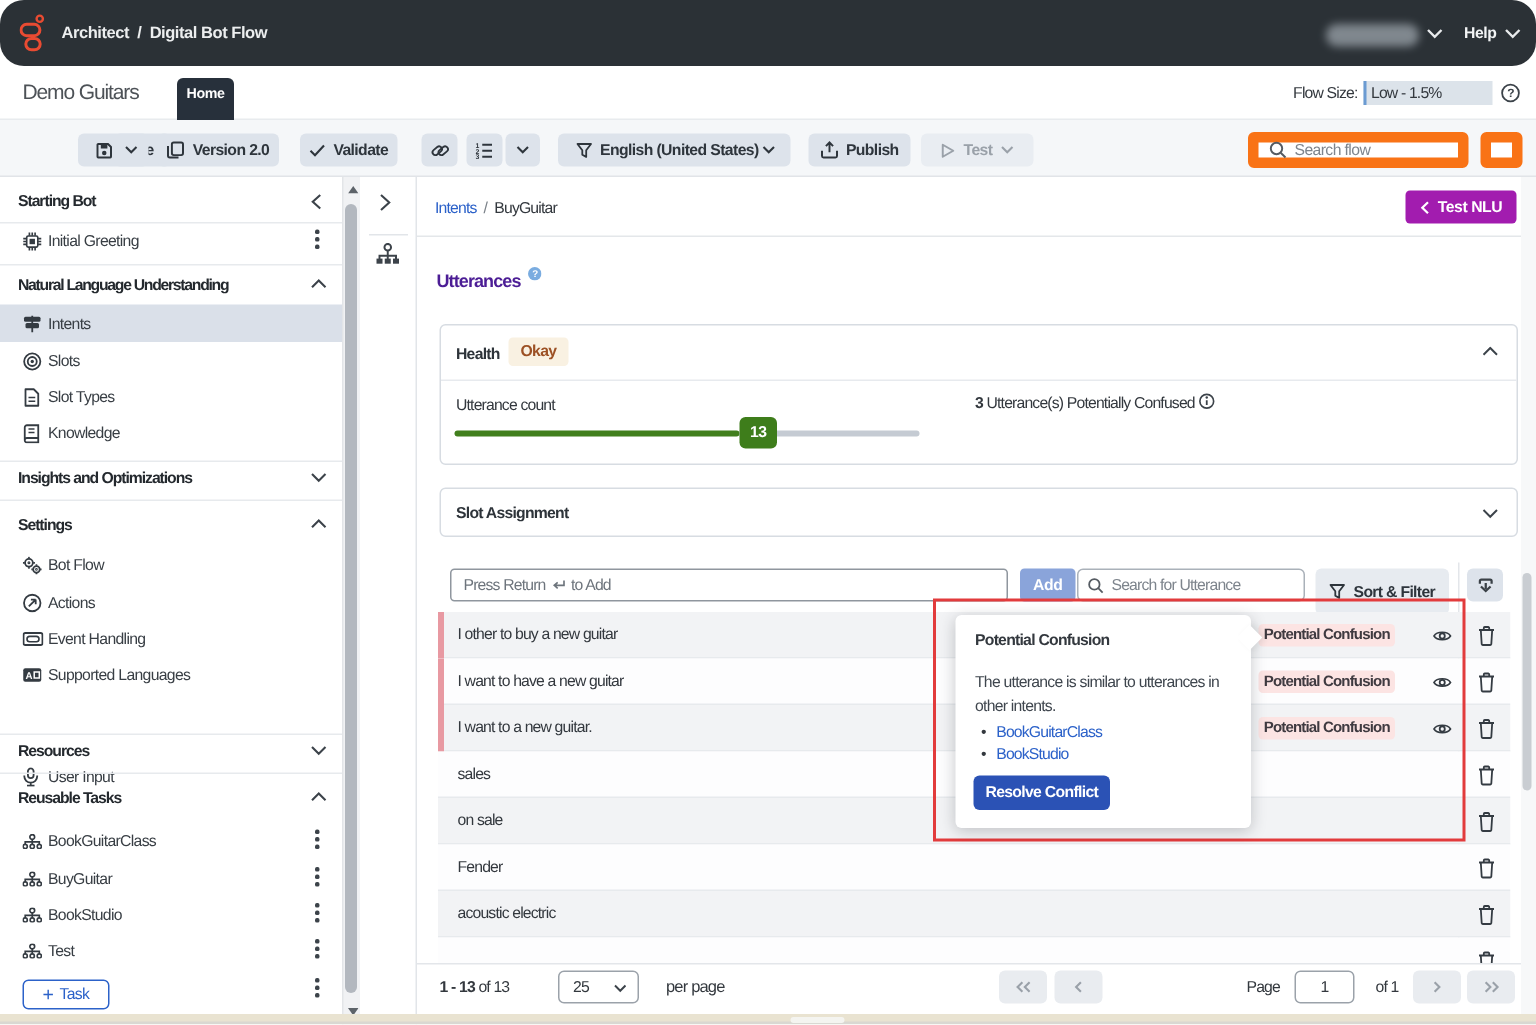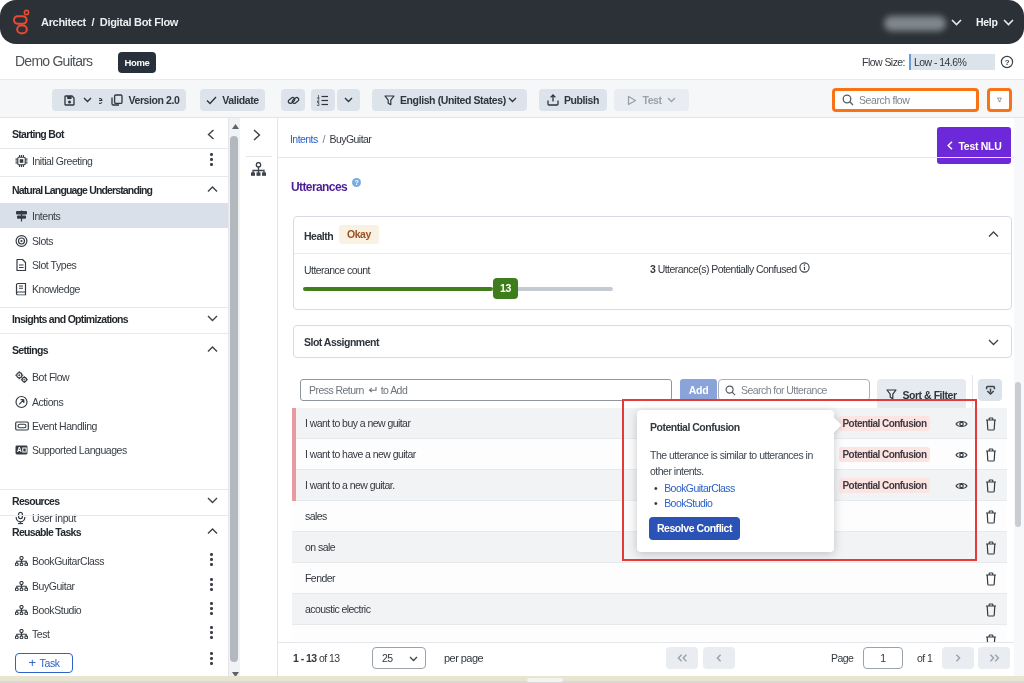--- a/index.html
+++ b/index.html
@@ -12,27 +12,27 @@
 
 
 #hdr { position:absolute; left:0; top:0; width:1024px; height:44px; background:#2b3136;border-radius:16px; }
 #hdr .brand { position:absolute; left:41px; top:0; height:44px; line-height:44px; color:#eceeef; font-size:11px; font-weight:bold; letter-spacing:-0.3px; }
 #hdr .blob { position:absolute; left:884px; top:16px; width:62px; height:15px; background:#8f979e; border-radius:8px; filter:blur(3px); opacity:.85; }
 #hdr .help { position:absolute; left:976px; top:0; height:44px; line-height:44px; color:#f2f4f5; font-size:10.5px; font-weight:bold; letter-spacing:-0.3px; }
 
 
 #titlebar { position:absolute; left:0; top:44px; width:1024px; height:36px; background:#fff; border-bottom:1px solid #e8ebee; }
 #titlebar .name { position:absolute; left:15px; top:9px; font-size:14px; letter-spacing:-0.75px; color:#4d5257; }
-#titlebar .home { position:absolute; left:118px; top:8px; width:38px; height:21px; background:#27303b; border-radius:4px; color:#fff; font-size:9.5px; font-weight:bold; letter-spacing:-0.3px; text-align:center; line-height:21px; }
+#titlebar .home { position:absolute; left:118px; top:8px; width:38px; height:36px; background:#27303b; border-radius:4px; color:#fff; font-size:9.5px; font-weight:bold; letter-spacing:-0.3px; text-align:center; line-height:21px; }
 
 
 #toolbar { position:absolute; left:0; top:80px; width:1024px; height:38px; background:#f5f7f9; border-bottom:1px solid #e1e4e8; }
 .tbtn { position:absolute; top:9px; height:22px; background:#dde3eb; border-radius:4px; display:flex; align-items:center; justify-content:center; gap:5px; color:#2e353c; font-weight:bold; font-size:10.5px; letter-spacing:-0.4px; }
 .tbtn.dis { background:#e9edf2; color:#9aa1a9; }
-.tinput { position:absolute; top:8px; height:24px; background:#fff; border:3px solid #f97316; border-radius:4px; display:flex; align-items:center; gap:5px; color:#7d848c; font-size:10.5px; letter-spacing:-0.4px; padding:0 7px; }
+.tinput { position:absolute; top:8px; height:24px; background:#fff; border:7px solid #f97316; border-radius:4px; display:flex; align-items:center; gap:5px; color:#7d848c; font-size:10.5px; letter-spacing:-0.4px; padding:0 7px; }
 
 
 #sidebar { position:absolute; left:0; top:118px; width:228px; height:565px; background:#fff; }
 .sb-sec { position:absolute; left:12px; font-weight:bold; font-size:10.5px; letter-spacing:-0.7px; color:#24292e; }
 .sb-item { position:absolute; left:0; width:228px; height:24px; }
 .sb-item .txt { position:absolute; left:32px; top:50%; transform:translateY(-50%); font-size:10.5px; letter-spacing:-0.45px; color:#383e44; }
 .sb-item .ic { position:absolute; left:15px; top:50%; transform:translateY(-50%); }
 .sb-div { position:absolute; left:0; width:228px; height:1px; background:#e7eaed; }
 .chev { position:absolute; left:207px; }
 .kebab { position:absolute; left:210px; width:3px; }
@@ -96,21 +96,21 @@
     <div class="help">Help</div>
     <svg class="abs" style="left:1003px; top:19px;" width="11" height="7" viewBox="0 0 11 7">
         <polyline points="1,1 5.5,5.5 10,1" fill="none" stroke="#e8eaec" stroke-width="1.6"></polyline>
       </svg>
   </div>
 
   <div id="titlebar">
     <div class="name">Demo Guitars</div>
     <div class="home">Home</div>
     <div class="abs" style="left:700px; top:0; width:205px; height:36px; line-height:36px; text-align:right; font-size:10.5px; color:#33383e;">Flow Size:</div>
-    <div class="abs" style="left:909px; top:10px; width:86px; height:16px; background:#dce3ea; border-left:2px solid #6b9bd2; line-height:16px; padding-left:3px; font-size:10.5px; color:#33383e;">Low - 14.6%</div>
+    <div class="abs" style="left:909px; top:10px; width:86px; height:16px; background:#dce3ea; border-left:2px solid #6b9bd2; line-height:16px; padding-left:3px; font-size:10.5px; color:#33383e;">Low - 1.5%</div>
     <svg class="abs" style="left:1000px; top:11px;" width="14" height="14" viewBox="0 0 14 14">
         <circle cx="7" cy="7" r="5.6" fill="none" stroke="#3c434a" stroke-width="1.2"></circle>
         <text x="7" y="9.8" text-anchor="middle" font-size="8" font-weight="bold" fill="#3c434a" font-family="Liberation Sans">?</text>
       </svg>
   </div>
 
   <div id="toolbar">
     <div class="tbtn" style="left:12px; width:62px;margin-left:40px;">
       <svg width="11" height="11" viewBox="0 0 11 11">
           <path d="M1.5 1 H8 L10 3 V9.5 A0.5 0.5 0 0 1 9.5 10 H1.5 A0.5 0.5 0 0 1 1 9.5 V1.5 A0.5 0.5 0 0 1 1.5 1 Z" fill="none" stroke="#2e353c" stroke-width="1.3"></path>
@@ -417,21 +417,21 @@
       <path d="M8.5 5 L8.5 8 M3 11 L3 8.5 L14 8.5 L14 11 M8.5 8 L8.5 11" fill="none" stroke="#3c434a" stroke-width="1.3"></path>
       <rect x="1" y="10.4" width="4" height="3.4" fill="#3c434a"></rect>
       <rect x="6.5" y="10.4" width="4" height="3.4" fill="#3c434a"></rect>
       <rect x="12" y="10.4" width="4" height="3.4" fill="#3c434a"></rect>
     </svg>
   </div>
 
   <div id="main">
 
     <div class="abs" style="left:12px; top:15px; font-size:10.5px;"><span class="link">Intents</span><span style="color:#7a8188;"> &nbsp;/&nbsp; </span><span style="color:#33383e;">BuyGuitar</span></div>
-    <div class="abs" style="left:659px; top:9px; width:74px; height:37px; background:#6d28d9; border-radius:3px; color:#fff; font-weight:bold; font-size:10.5px; letter-spacing:-0.3px; display:flex; align-items:center; justify-content:center; gap:6px;">
+    <div class="abs" style="left:659px; top:9px; width:74px; height:22px; background:#a21caf; border-radius:3px; color:#fff; font-weight:bold; font-size:10.5px; letter-spacing:-0.3px; display:flex; align-items:center; justify-content:center; gap:6px;">
       <svg width="6" height="9" viewBox="0 0 6 9">
           <polyline points="5,0.8 1.2,4.5 5,8.2" fill="none" stroke="#fff" stroke-width="1.5"></polyline>
         </svg>
       Test NLU
     </div>
     <div class="abs" style="left:0; top:39px; width:736px; height:1px; background:#e4e7ea;"></div>
 
     <div class="abs b" style="left:13px; top:62px; font-size:12px; letter-spacing:-0.6px; color:#4c1d95;">Utterances</div>
     <svg class="abs" style="left:74px; top:60px;" width="9" height="9" viewBox="0 0 9 9">
         <circle cx="4.5" cy="4.5" r="4.5" fill="#7aace0"></circle>
@@ -488,21 +488,21 @@
             <path d="M2.6 5.2 V3.4 A1 1 0 0 1 3.6 2.4 H9.4 A1 1 0 0 1 10.4 3.4 V5.2"></path>
             <path d="M6.5 4.6 V8.6"></path>
             <path d="M3.3 7 L6.5 10 L9.7 7"></path>
           </g>
         </svg>
     </div>
 
     <div id="rows" class="abs" style="left:14px; top:290px; width:715px; height:234px; overflow:hidden;">
       <div class="row g" style="top:0;">
           <div class="pink"></div>
-          <div class="rtxt">I want to buy a new guitar</div>
+          <div class="rtxt">I other to buy a new guitar</div>
           <div class="badge">Potential Confusion</div>
           <svg class="eye" width="13" height="10" viewBox="0 0 13 10">
             <path d="M1 5 C3 1.7 10 1.7 12 5 C10 8.3 3 8.3 1 5 Z" fill="none" stroke="#343b42" stroke-width="1.1"></path>
             <circle cx="6.5" cy="5" r="1.7" fill="none" stroke="#343b42" stroke-width="1.2"></circle>
           </svg>
           <svg class="trash" width="12" height="14" viewBox="0 0 12 14">
             <path d="M1 3 H11 M4.2 3 V1.6 A0.6 0.6 0 0 1 4.8 1 H7.2 A0.6 0.6 0 0 1 7.8 1.6 V3 M2.2 3 L2.8 12.4 A0.8 0.8 0 0 0 3.6 13 H8.4 A0.8 0.8 0 0 0 9.2 12.4 L9.8 3" fill="none" stroke="#343b42" stroke-width="1.2"></path>
           </svg>
         </div>
       <div class="row" style="top:31px;">

